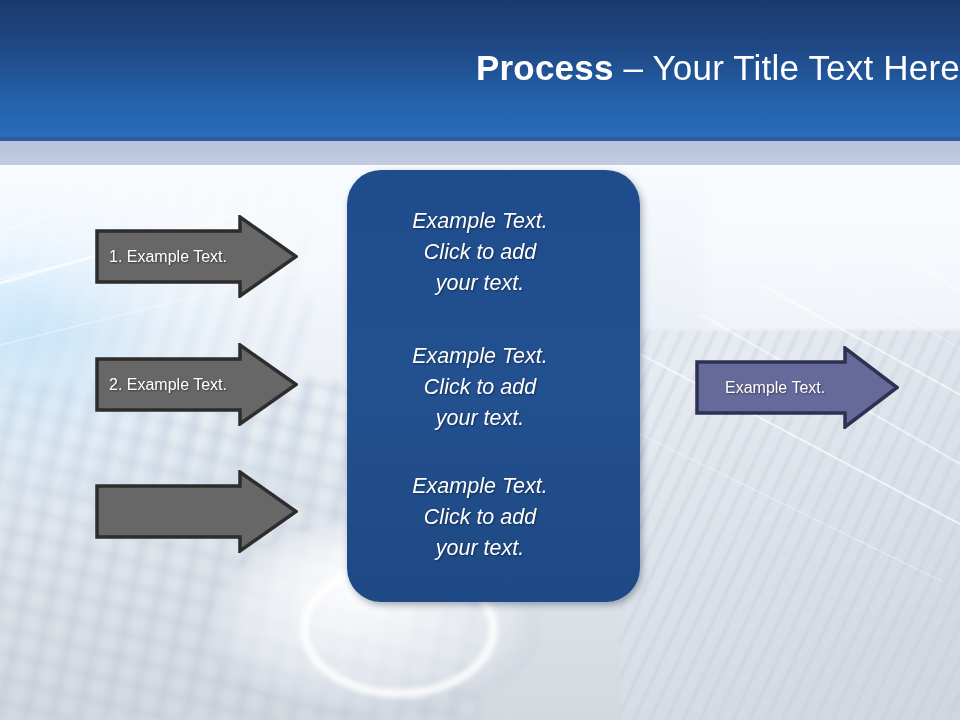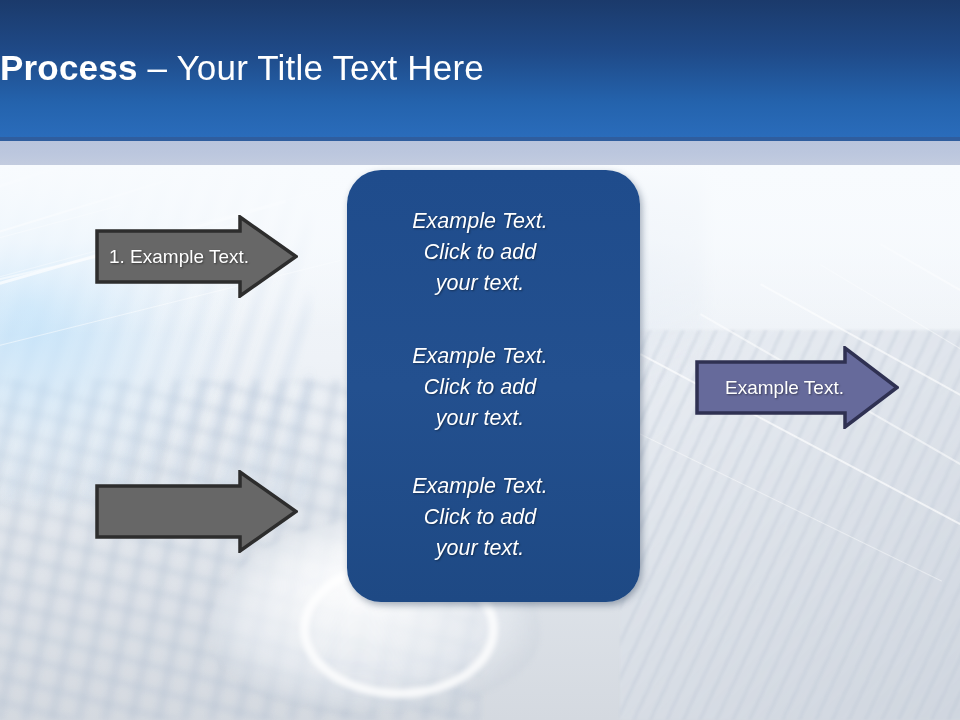--- a/index.html
+++ b/index.html
@@ -80,35 +80,35 @@
   }
   .header-underline{
     position:absolute;left:0;top:137px;width:960px;height:4px;
     background:#2f5d9e;
   }
   .header-band{
     position:absolute;left:0;top:141px;width:960px;height:24px;
     background:linear-gradient(to bottom,#b9c4dc 0%,#bcc7de 55%,#c3ccdf 100%);
   }
   .title{
-    position:absolute;left:0;top:48px;width:960px;text-align:left;
+    position:absolute;left:0;top:48px;width:960px;text-align:right;
     color:#ffffff;font-size:35px;letter-spacing:.2px;white-space:nowrap;
   }
   .title b{font-weight:bold;}
   .title span{font-weight:normal;}
 
   
   .arrow{position:absolute;}
   .arrow .shape{
     position:absolute;left:0;top:0;width:100%;height:100%;
   }
   .arrow .label{
     position:absolute;left:0;top:0;height:100%;
     display:flex;align-items:center;
-    color:#ffffff;font-size:19px;white-space:nowrap;
+    color:#ffffff;font-size:16px;white-space:nowrap;
     text-shadow:1px 1px 2px rgba(0,0,0,.45);
   }
   .gray-arrow .label{left:14px;}
   .purple-arrow .label{left:30px;}
 
   
   .bluebox{
     position:absolute;left:347px;top:170px;width:293px;height:432px;
     background:linear-gradient(to bottom,#1f4c8c 0%,#23508f 50%,#1e4984 100%);
     border-radius:34px;
@@ -161,20 +161,26 @@
     <b>Process</b><span> – Your Title Text Here</span>
   </div>
 
   <div class="arrow gray-arrow" style="left:95px;top:215px;width:203px;height:83px;">
     <svg class="shape" viewBox="0 0 203 83" preserveAspectRatio="none">
       <polygon points="2,16 145,16 145,2 201,41.5 145,81 145,67 2,67" fill="#676767" stroke="#2d2d2d" stroke-width="3.5" stroke-linejoin="miter"></polygon>
     </svg>
     <div class="label">1. Example Text.</div>
   </div>
 
+  <div class="arrow gray-arrow" style="left:95px;top:343px;width:203px;height:83px;">
+    <svg class="shape" viewBox="0 0 203 83" preserveAspectRatio="none">
+      <polygon points="2,16 145,16 145,2 201,41.5 145,81 145,67 2,67" fill="#676767" stroke="#2d2d2d" stroke-width="3.5" stroke-linejoin="miter"></polygon>
+    </svg>
+    <div class="label">2. Example Text.</div>
+  </div>
 
   <div class="arrow gray-arrow" style="left:95px;top:470px;width:203px;height:83px;">
     <svg class="shape" viewBox="0 0 203 83" preserveAspectRatio="none">
       <polygon points="2,16 145,16 145,2 201,41.5 145,81 145,67 2,67" fill="#676767" stroke="#2d2d2d" stroke-width="3.5" stroke-linejoin="miter"></polygon>
     </svg>
   </div>
 
   <div class="bluebox"></div>
 
   <div class="bluebox-text bt1">

